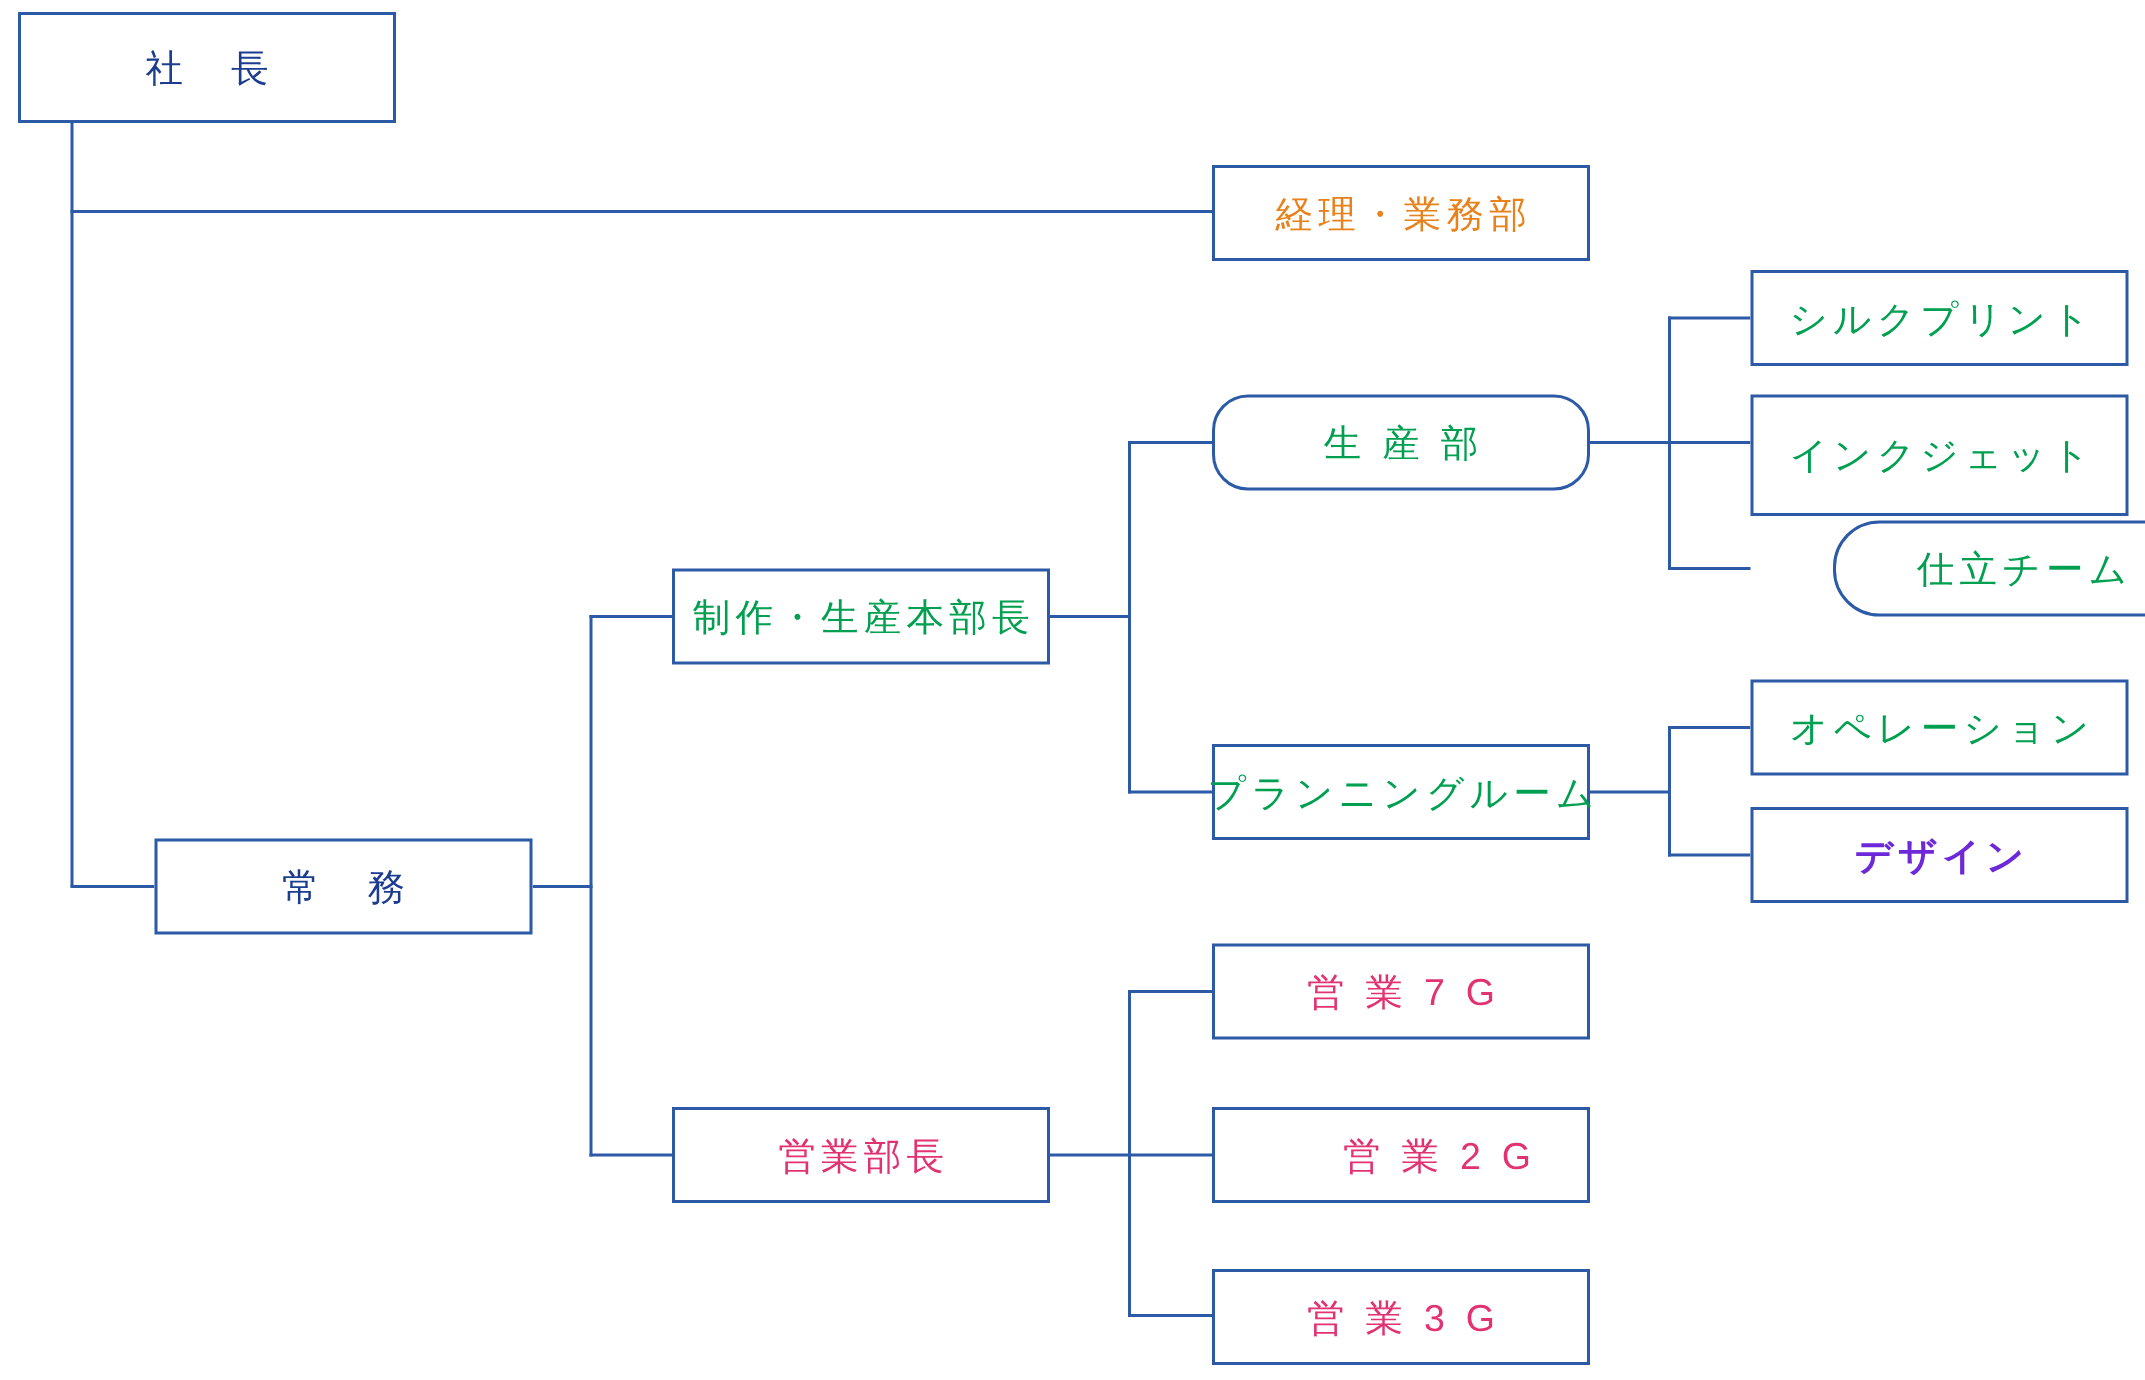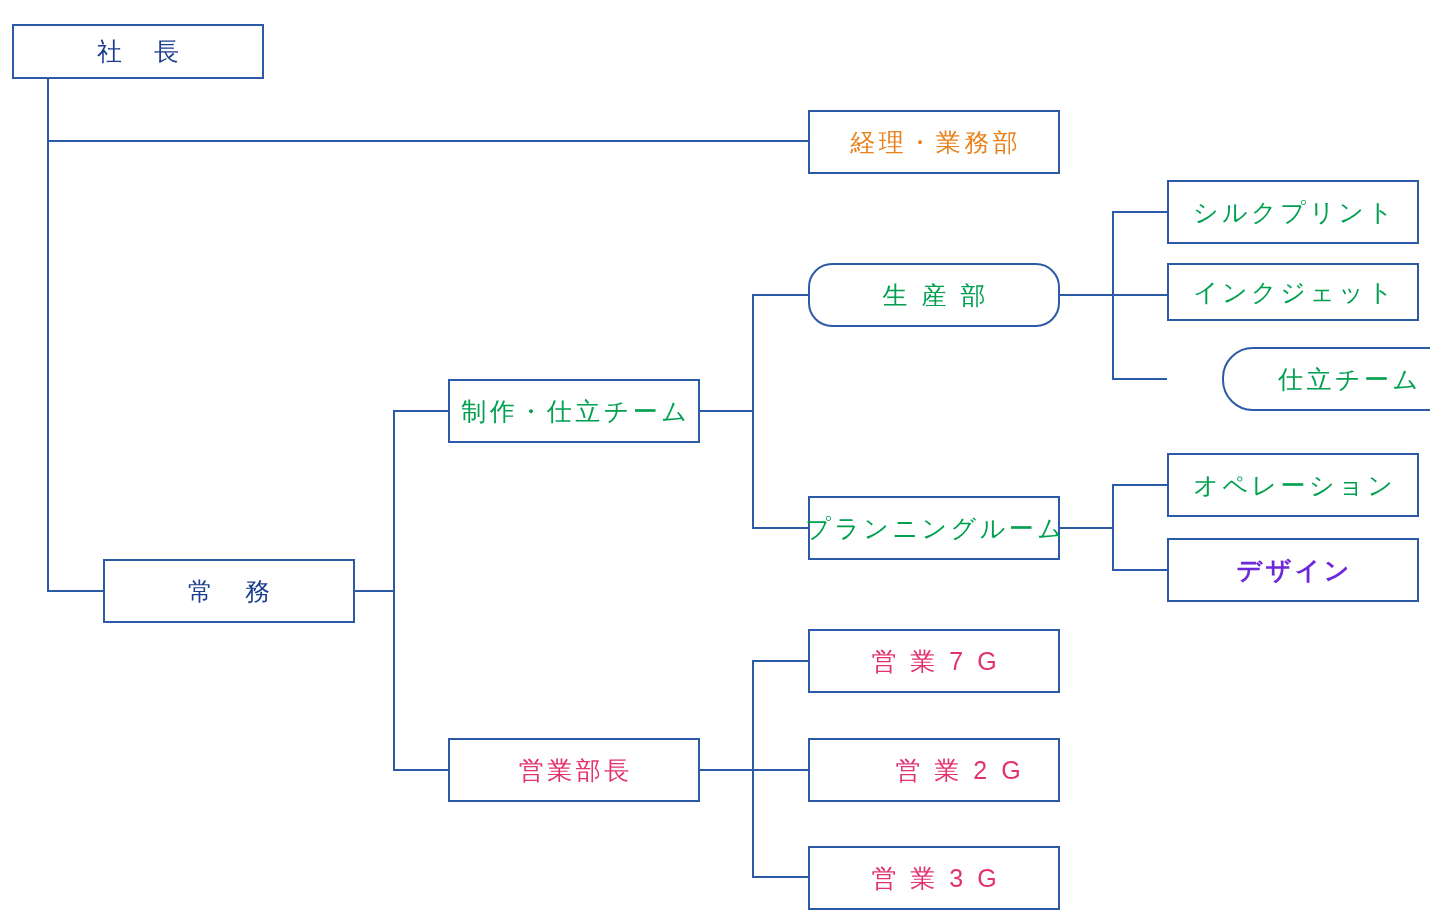--- a/index.html
+++ b/index.html
@@ -27,25 +27,25 @@
     text-indent: 0.14em; 
   }
   .line {
     position: absolute;
     background: var(--line, #2d5aa6);
   }
   .h { height: 2px; }
   .v { width: 2px; }
 
   
-  #n0  { left: 12px;   top: 24px;  height: 55px; }
+  #n0  { left: 12px;   top: 8px;  height: 74px; }
   #n1  { left: 808px;  top: 110px; }
   #n2  { left: 1167px; top: 180px; }
   #n3  { left: 808px;  top: 263px; }
-  #n4  { left: 1167px; top: 263px; height: 58px; }
+  #n4  { left: 1167px; top: 263px; height: 81px; }
   #n5  { left: 1222px; top: 347px; border-radius: 31px; }
   #n6  { left: 448px;  top: 379px; }
   #n7  { left: 1167px; top: 453px; }
   #n8  { left: 808px;  top: 496px; }
   #n9  { left: 1167px; top: 538px; }
   #n10 { left: 103px;  top: 559px; }
   #n11 { left: 808px;  top: 629px; }
   #n12 { left: 448px;  top: 738px; }
   #n13 { left: 808px;  top: 738px; padding-left: 48px; }
   #n14 { left: 808px;  top: 846px; }
@@ -78,21 +78,21 @@
   <div class="line v" style="left:752px; top:660px; height:218px;"></div>
   <div class="line h" style="left:752px; top:660px; width:56px;"></div>
   <div class="line h" style="left:752px; top:876px; width:56px;"></div>
 
   <div class="node" id="n0" style="color: rgb(28, 61, 143);">社　長</div>
   <div class="node" id="n1" style="color: rgb(232, 130, 29);">経理・業務部</div>
   <div class="node" id="n2" style="color: rgb(0, 160, 80);">シルクプリント</div>
   <div class="node" id="n3" style="color: rgb(0, 160, 80); border-radius: 24px;">生 産 部</div>
   <div class="node" id="n4" style="color: rgb(0, 160, 80);">インクジェット</div>
   <div class="node" id="n5" style="color: rgb(0, 160, 80);">仕立チーム</div>
-  <div class="node" id="n6" style="color: rgb(0, 160, 80);">制作・仕立チーム</div>
+  <div class="node" id="n6" style="color: rgb(0, 160, 80);">制作・生産本部長</div>
   <div class="node" id="n7" style="color: rgb(0, 160, 80);">オペレーション</div>
   <div class="node" id="n8" style="color: rgb(0, 160, 80);">プランニングルーム</div>
   <div class="node" id="n9" style="color: #6d28d9; font-weight: bold;">デザイン</div>
   <div class="node" id="n10" style="color: rgb(28, 61, 143);">常　務</div>
   <div class="node" id="n11" style="color: rgb(226, 50, 114);">営 業 7 G</div>
   <div class="node" id="n12" style="color: rgb(226, 50, 114);">営業部長</div>
   <div class="node" id="n13" style="color: rgb(226, 50, 114);">営 業 2 G</div>
   <div class="node" id="n14" style="color: rgb(226, 50, 114);">営 業 3 G</div>
 
 </div>

